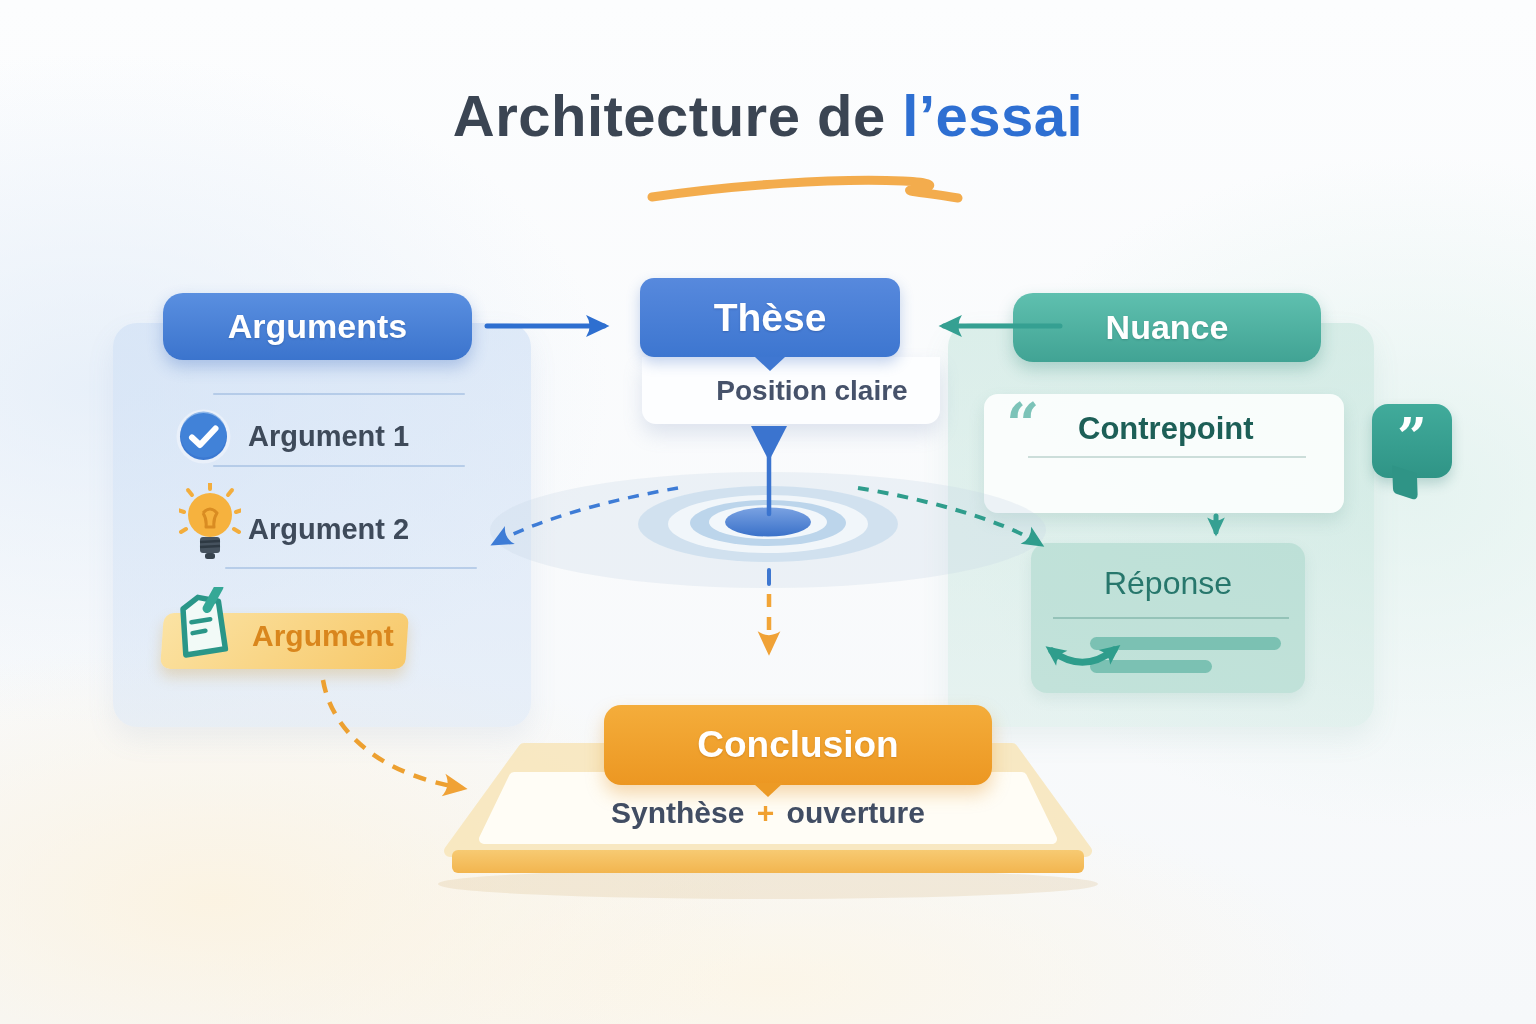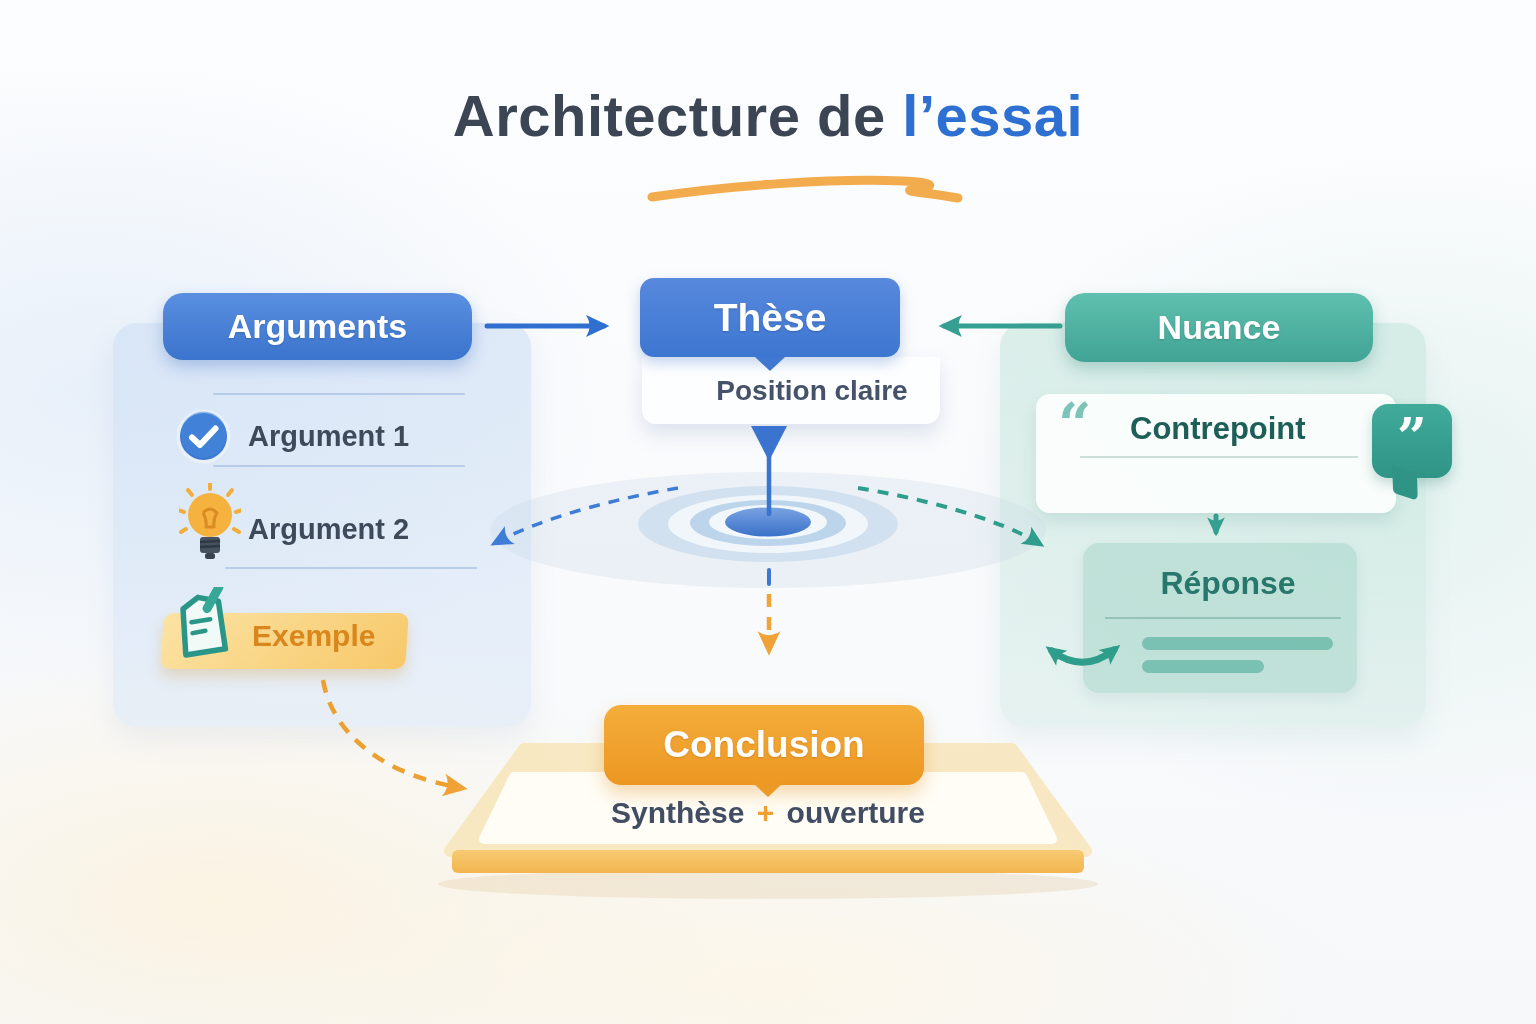--- a/index.html
+++ b/index.html
@@ -20,21 +20,21 @@
   }
   .title .accent{color:#2e6fd2;}
   
   .panel{position:absolute;border-radius:24px;z-index:2;}
   .panel-left{
     left:113px;top:323px;width:418px;height:404px;
     background:linear-gradient(180deg, rgba(206,223,245,0.62), rgba(214,228,246,0.48));
     box-shadow:0 12px 28px rgba(110,140,190,0.10);
   }
   .panel-right{
-    left:1000px;top:323px;width:426px;height:404px;
+    left:948px;top:323px;width:426px;height:404px;
     background:linear-gradient(180deg, rgba(193,227,218,0.55), rgba(205,232,225,0.42));
     box-shadow:0 12px 28px rgba(100,160,150,0.10);
   }
   .panel-header{
     position:absolute;border-radius:20px;color:#fff;font-weight:700;font-size:34px;
     display:flex;align-items:center;justify-content:center;
     text-shadow:0 1px 2px rgba(20,50,100,0.25);
   }
   .hdr-arguments{
     left:50px;top:-30px;width:309px;height:67px;
@@ -117,28 +117,28 @@
     background:#2f9486;transform:rotate(18deg) skewX(20deg);
     border-radius:0 0 6px 4px;
   }
   
   .rp-card{
     position:absolute;left:83px;top:220px;width:274px;height:150px;border-radius:16px;
     background:rgba(166,213,200,0.55);
     box-shadow:0 6px 14px rgba(90,150,140,0.12);
   }
   .rp-title{position:absolute;left:0;top:22px;width:100%;text-align:center;
-    font-size:32px;font-weight:700;color:#27776c;padding-left:8px;}
+    font-size:32px;font-weight:400;color:#27776c;}
   .rp-div{position:absolute;left:22px;top:74px;width:236px;height:2px;background:rgba(120,175,163,0.6);}
   .rp-bar{position:absolute;height:13px;border-radius:7px;background:rgba(110,187,172,0.85);}
   .rp-bar1{left:59px;top:94px;width:191px;}
   .rp-bar2{left:59px;top:117px;width:122px;}
   
   .conclusion-box{
-    position:absolute;left:604px;top:705px;width:320px;height:80px;border-radius:17px;z-index:5;
+    position:absolute;left:604px;top:705px;width:388px;height:80px;border-radius:17px;z-index:5;
     background:linear-gradient(180deg,#f4ad3b,#ec9722);
     box-shadow:0 9px 18px rgba(225,150,40,0.35);
     display:flex;align-items:center;justify-content:center;
     color:#fff;font-size:37px;font-weight:700;text-shadow:0 1px 2px rgba(160,90,10,0.35);
   }
   .conclusion-pointer{
     position:absolute;left:50%;top:783px;margin-left:-15px;width:0;height:0;z-index:5;
     border-left:15px solid transparent;border-right:15px solid transparent;
     border-top:14px solid #ec9a25;
   }
@@ -187,21 +187,21 @@
       <path d="M24 30 q7 -8 14 0 q-4 6 -3 14 h-8 q1 -8 -3 -14" fill="none" stroke="#d98c22" stroke-width="3" stroke-linejoin="round"></path>
       <rect x="21" y="54" width="20" height="16" rx="3" fill="#46525e"></rect>
       <line x1="21" y1="59" x2="41" y2="58" stroke="#2e3943" stroke-width="2.5"></line>
       <line x1="21" y1="64" x2="41" y2="63" stroke="#2e3943" stroke-width="2.5"></line>
       <rect x="26" y="70" width="10" height="6" rx="2.5" fill="#38434e"></rect>
     </svg>
     <div class="arg-row-label lbl2">Argument 2</div>
     <div class="divider-b d3"></div>
 
     <div class="exemple-box"></div>
-    <div class="exemple-label">Exemple</div>
+    <div class="exemple-label">Argument</div>
     <svg class="icon-note" viewBox="0 0 64 76">
       <g transform="rotate(-6 32 40)">
         <path d="M14 20 L30 10 L50 16 L52 64 L12 66 Z" fill="#f2faf7" stroke="#2a9688" stroke-width="5.5" stroke-linejoin="round"></path>
         <line x1="21" y1="34" x2="40" y2="33" stroke="#2a9688" stroke-width="4.5" stroke-linecap="round"></line>
         <line x1="21" y1="45" x2="34" y2="44" stroke="#2a9688" stroke-width="4.5" stroke-linecap="round"></line>
         <path d="M38 22 L52 2" stroke="#35a896" stroke-width="9" stroke-linecap="round"></path>
       </g>
     </svg>
   </div>
 

